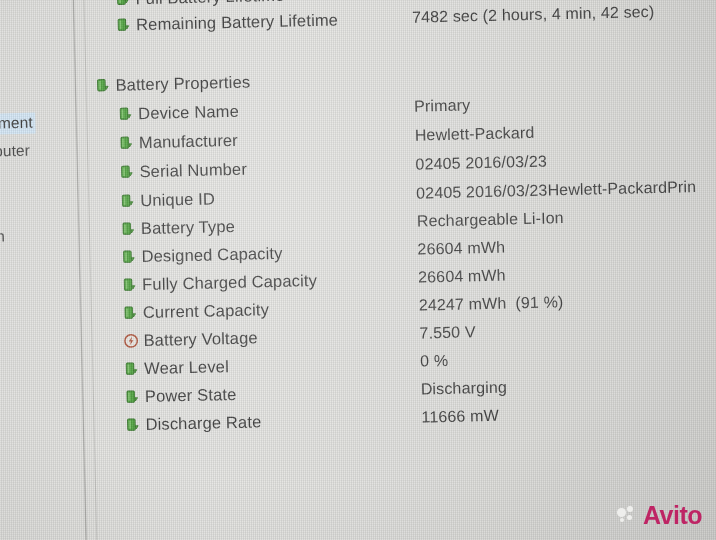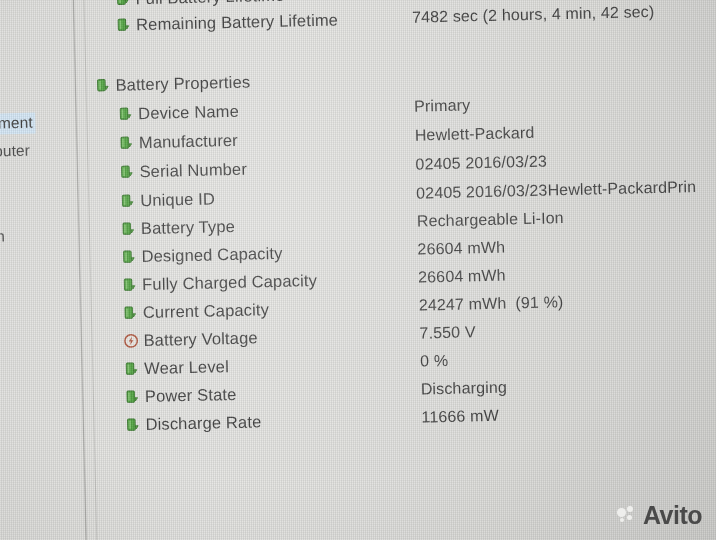--- a/index.html
+++ b/index.html
@@ -170,21 +170,21 @@
     border-radius: 50%;
     background: #f2f2f0;
   }
   #wm-dots i.d1 { width: 9px;  height: 9px;  left: 0px;  top: 2px; }
   #wm-dots i.d2 { width: 6px;  height: 6px;  left: 10px; top: 0px; }
   #wm-dots i.d3 { width: 5px;  height: 5px;  left: 10px; top: 9px; }
   #wm-dots i.d4 { width: 4px;  height: 4px;  left: 3px;  top: 12px; }
   #wm-text {
     font-size: 25px;
     font-weight: bold;
-    color: #404040;
+    color: #be185d;
     letter-spacing: -0.5px;
     line-height: 1;
   }
 </style>
 </head>
 <body>
 
 <div id="screen">
 
   <div id="ui">

